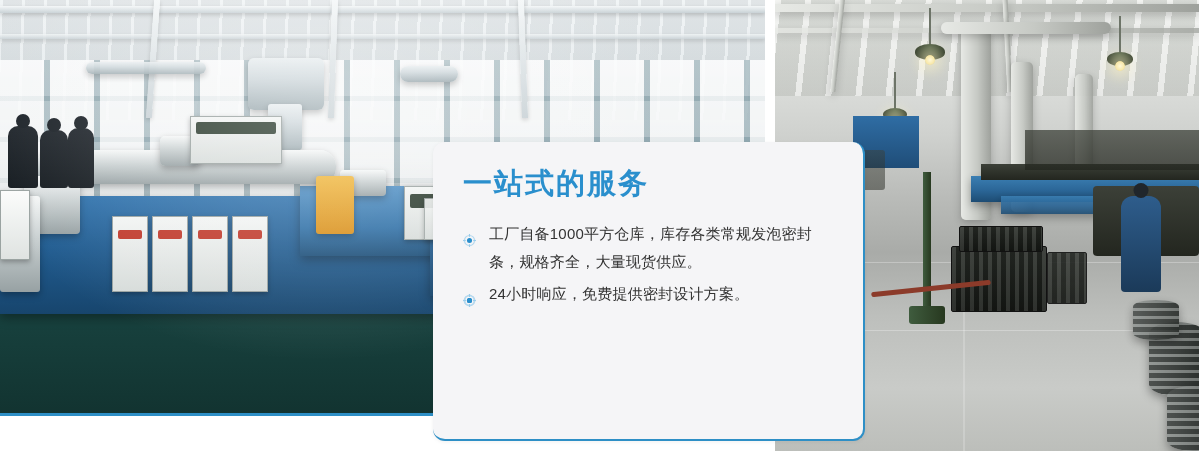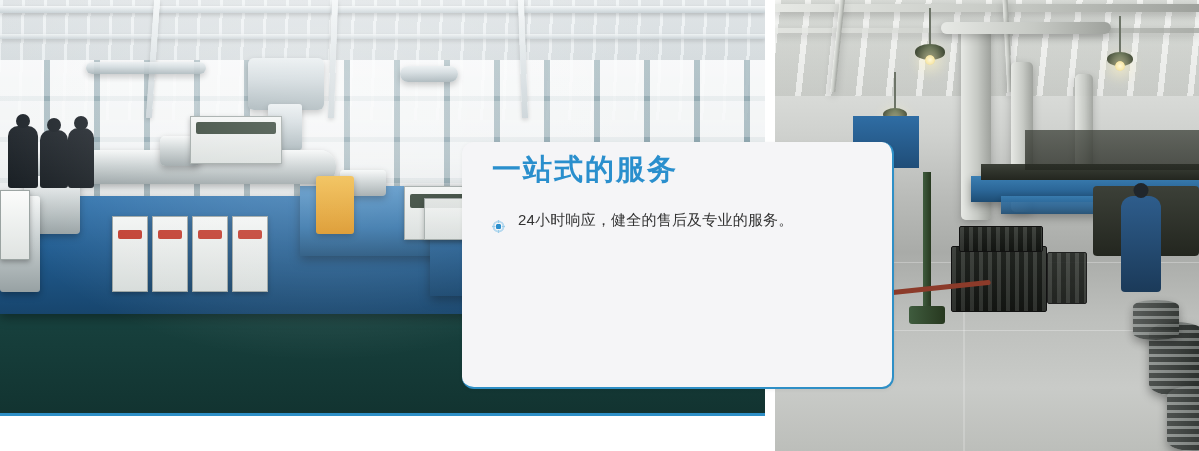--- a/index.html
+++ b/index.html
@@ -204,29 +204,29 @@
   }
   #badge span {
     color:#ffffff; font-size:24px; font-weight:bold;
     letter-spacing:.5px; line-height:1;
     font-family:"Liberation Sans", sans-serif;
   }
 
   
   #card {
     position:absolute;
-    left:462px; top:142px;
-    width:432px; height:247px;
+    left:433px; top:142px;
+    width:432px; height:299px;
     background:#f5f5f7;
     border-radius:12px;
     border-right:2px solid #2e8fc6;
     border-bottom:2px solid #2e8fc6;
     box-shadow:0 1px 4px rgba(0,0,0,.06);
     z-index:20;
-    padding:12px 28px 0 30px;
+    padding:26px 28px 0 30px;
   }
   #card-title {
     color:#2a8fcd;
     font-size:29px;
     font-weight:bold;
     letter-spacing:2px;
     line-height:1.1;
     margin-bottom:20px;
   }
   .bullet-list { list-style:none; }
@@ -370,20 +370,21 @@
         <span class="bullet-icon">
           <svg width="13" height="13" viewBox="0 0 16 16" aria-hidden="true">
             <circle cx="8" cy="8" r="6.2" fill="none" stroke="#b6d9ef" stroke-width="1.4"></circle>
             <circle cx="8" cy="8" r="3.1" fill="#2a8fcd"></circle>
             <rect x="7.3" y="0" width="1.4" height="3.4" fill="#9ccdea"></rect>
             <rect x="7.3" y="12.6" width="1.4" height="3.4" fill="#9ccdea"></rect>
             <rect x="0" y="7.3" width="3.4" height="1.4" fill="#9ccdea"></rect>
             <rect x="12.6" y="7.3" width="3.4" height="1.4" fill="#9ccdea"></rect>
           </svg>
         </span>
+        <span>工厂自备1000平方仓库，库存各类常规发泡密封条，规格齐全，大量现货供应。</span>
       </li>
 
       <li class="bullet-item">
         <span class="bullet-icon">
           <svg width="13" height="13" viewBox="0 0 16 16" aria-hidden="true">
             <circle cx="8" cy="8" r="6.2" fill="none" stroke="#b6d9ef" stroke-width="1.4"></circle>
             <circle cx="8" cy="8" r="3.1" fill="#2a8fcd"></circle>
             <rect x="7.3" y="0" width="1.4" height="3.4" fill="#9ccdea"></rect>
             <rect x="7.3" y="12.6" width="1.4" height="3.4" fill="#9ccdea"></rect>
             <rect x="0" y="7.3" width="3.4" height="1.4" fill="#9ccdea"></rect>
@@ -409,18 +410,18 @@
         <span class="bullet-icon">
           <svg width="13" height="13" viewBox="0 0 16 16" aria-hidden="true">
             <circle cx="8" cy="8" r="6.2" fill="none" stroke="#b6d9ef" stroke-width="1.4"></circle>
             <circle cx="8" cy="8" r="3.1" fill="#2a8fcd"></circle>
             <rect x="7.3" y="0" width="1.4" height="3.4" fill="#9ccdea"></rect>
             <rect x="7.3" y="12.6" width="1.4" height="3.4" fill="#9ccdea"></rect>
             <rect x="0" y="7.3" width="3.4" height="1.4" fill="#9ccdea"></rect>
             <rect x="12.6" y="7.3" width="3.4" height="1.4" fill="#9ccdea"></rect>
           </svg>
         </span>
-        <span>24小时响应，健全的售后及专业的服务。</span>
+        <span>24小时响应，免费提供密封设计方案。</span>
       </li>
     </ul>
   </div>
 
 </div>
 
 </body></html>

